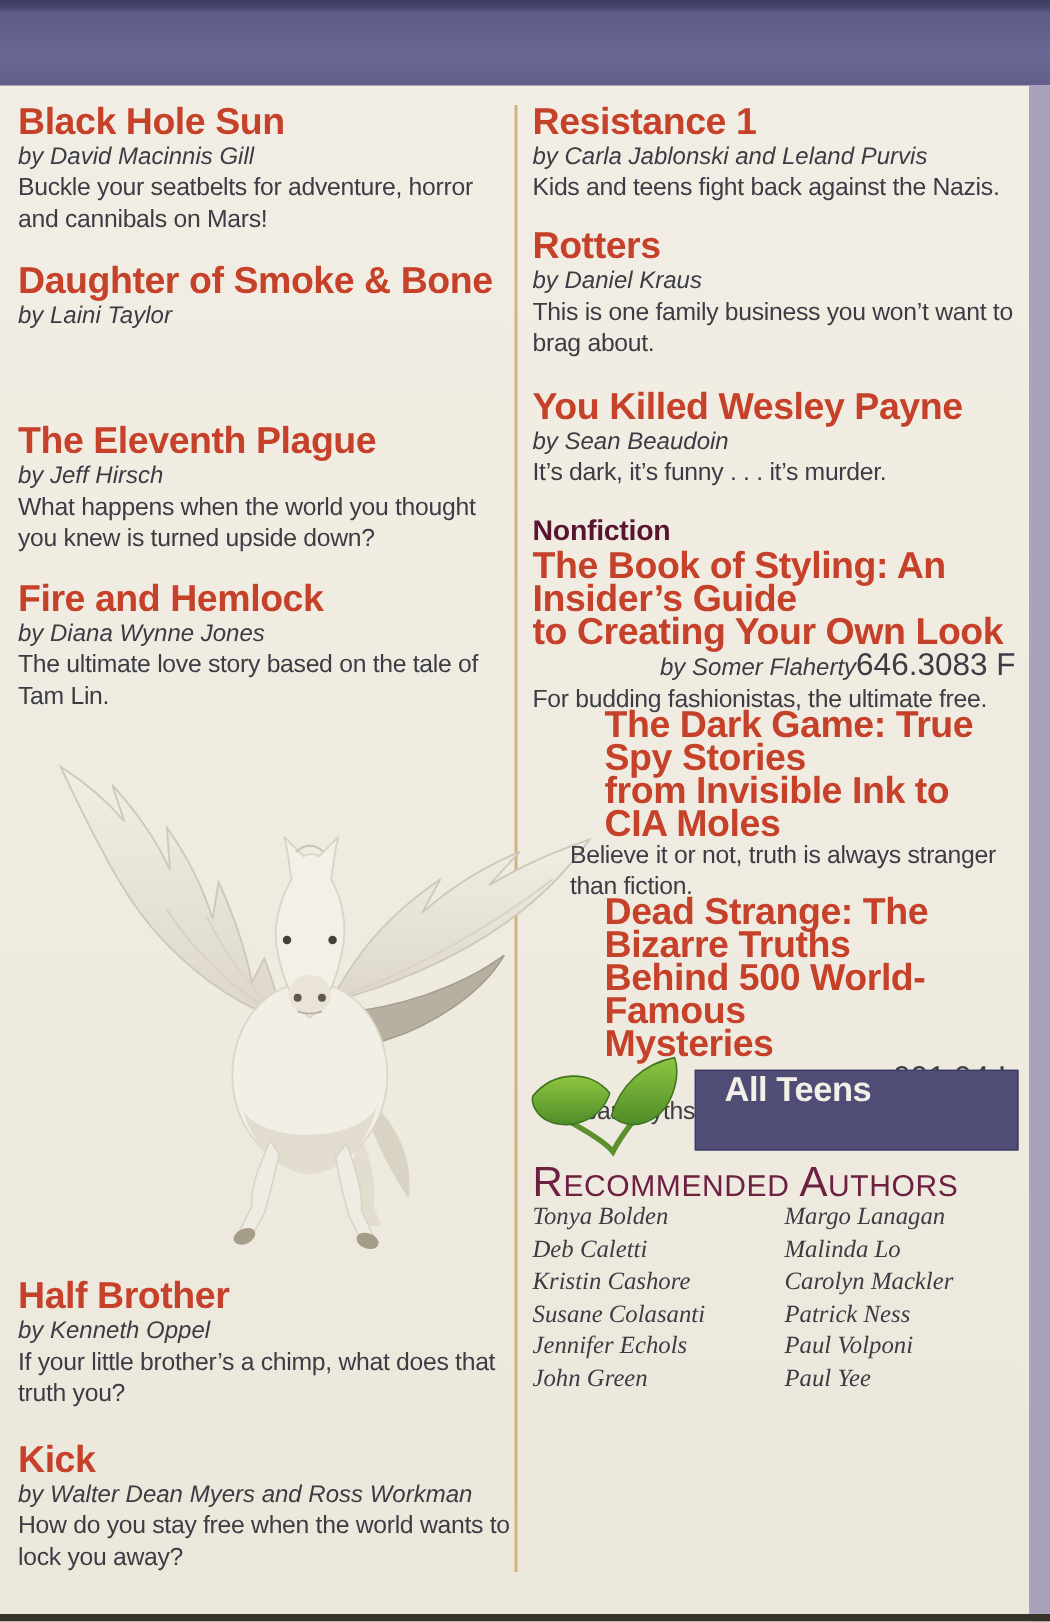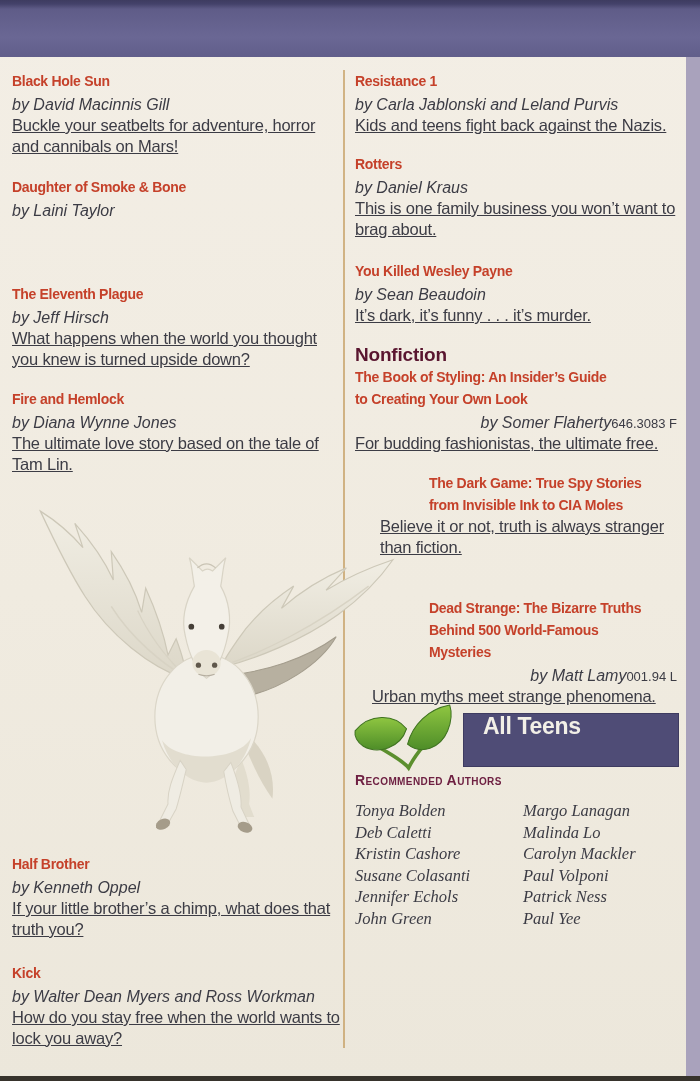--- a/index.html
+++ b/index.html
@@ -13,45 +13,45 @@
   .top-bar{
     position:absolute;left:0;top:0;width:700px;height:57px;
     background:linear-gradient(180deg,#3e3c60 0%,#44426a 7%,#5f5c88 16%,#6a6794 65%,#615e8a 100%);
   }
   .side-strip{position:absolute;top:57px;right:0;width:14px;height:1024px;background:#a9a2bc;}
   .bottom-edge{position:absolute;left:0;bottom:0;width:700px;height:5px;background:#37332c;}
   .divider{position:absolute;left:343px;top:70px;width:2px;height:978px;background:#c8a46c;opacity:.8;}
 
   .book{position:absolute;}
   .title{
-    color:#c5412a;font-weight:bold;font-size:14px;line-height:22px;
+    color:#c5412a;font-weight:bold;font-size:25px;line-height:22px;
     letter-spacing:-0.3px;white-space:pre-line;
   }
   .author{color:#3c3c45;font-style:italic;font-size:16px;line-height:20px;margin-top:3px;}
-  .desc{color:#3c3c45;font-size:16.5px;line-height:20.5px;white-space:pre-line;letter-spacing:-0.2px;text-decoration:underline;}
+  .desc{color:#3c3c45;font-size:16.5px;line-height:20.5px;white-space:pre-line;letter-spacing:-0.2px;}
   .meta-row{display:flex;justify-content:flex-end;align-items:baseline;}
-  .callnum{color:#3c3c45;font-style:normal;font-size:13px;}
+  .callnum{color:#3c3c45;font-style:normal;font-size:21px;}
 
   .section-label{position:absolute;color:#59152f;font-weight:bold;font-size:19px;letter-spacing:-0.2px;}
 
-  .indent-48{margin-left:74px;}
+  .indent-48{margin-left:48px;}
   .indent-35{margin-left:35px;}
   .indent-17{margin-left:17px;}
   .indent-50{margin-left:25px;}
 
   .allteens-box{
     position:absolute;left:463px;top:713px;width:216px;height:54px;
     background:#4f4c76;box-sizing:border-box;padding-left:20px;
     display:flex;align-items:flex-start;
     color:#f2efe7;font-weight:bold;font-size:23px;letter-spacing:-0.3px;
     box-shadow:0 0 0 1px #3e3b60 inset;
   }
   .rec-heading{
     position:absolute;left:355px;top:772px;
-    font-variant:small-caps;font-weight:bold;font-size:14px;
+    font-variant:small-caps;font-weight:normal;font-size:28px;
     color:#6e2042;letter-spacing:.4px;
   }
   .authors-grid{
     position:absolute;left:355px;top:801px;width:322px;
     display:grid;grid-auto-flow:column;
     grid-template-rows:repeat(6,21.5px);grid-template-columns:168px auto;
     font-style:italic;font-size:16.5px;color:#3c3c45;font-family:Liberation Serif, serif;
   }
   .leaf-wrap{position:absolute;left:348px;top:702px;width:115px;height:72px;}
   .pegasus-wrap{position:absolute;left:12px;top:466px;width:385px;height:378px;}
@@ -218,18 +218,18 @@
   <div class="authors-grid">
     <span>Tonya Bolden</span>
     <span>Deb Caletti</span>
     <span>Kristin Cashore</span>
     <span>Susane Colasanti</span>
     <span>Jennifer Echols</span>
     <span>John Green</span>
     <span>Margo Lanagan</span>
     <span>Malinda Lo</span>
     <span>Carolyn Mackler</span>
+    <span>Patrick Ness</span>
     <span>Paul Volponi</span>
-    <span>Patrick Ness</span>
     <span>Paul Yee</span>
   </div>
 
 </div>
 
 </body></html>

